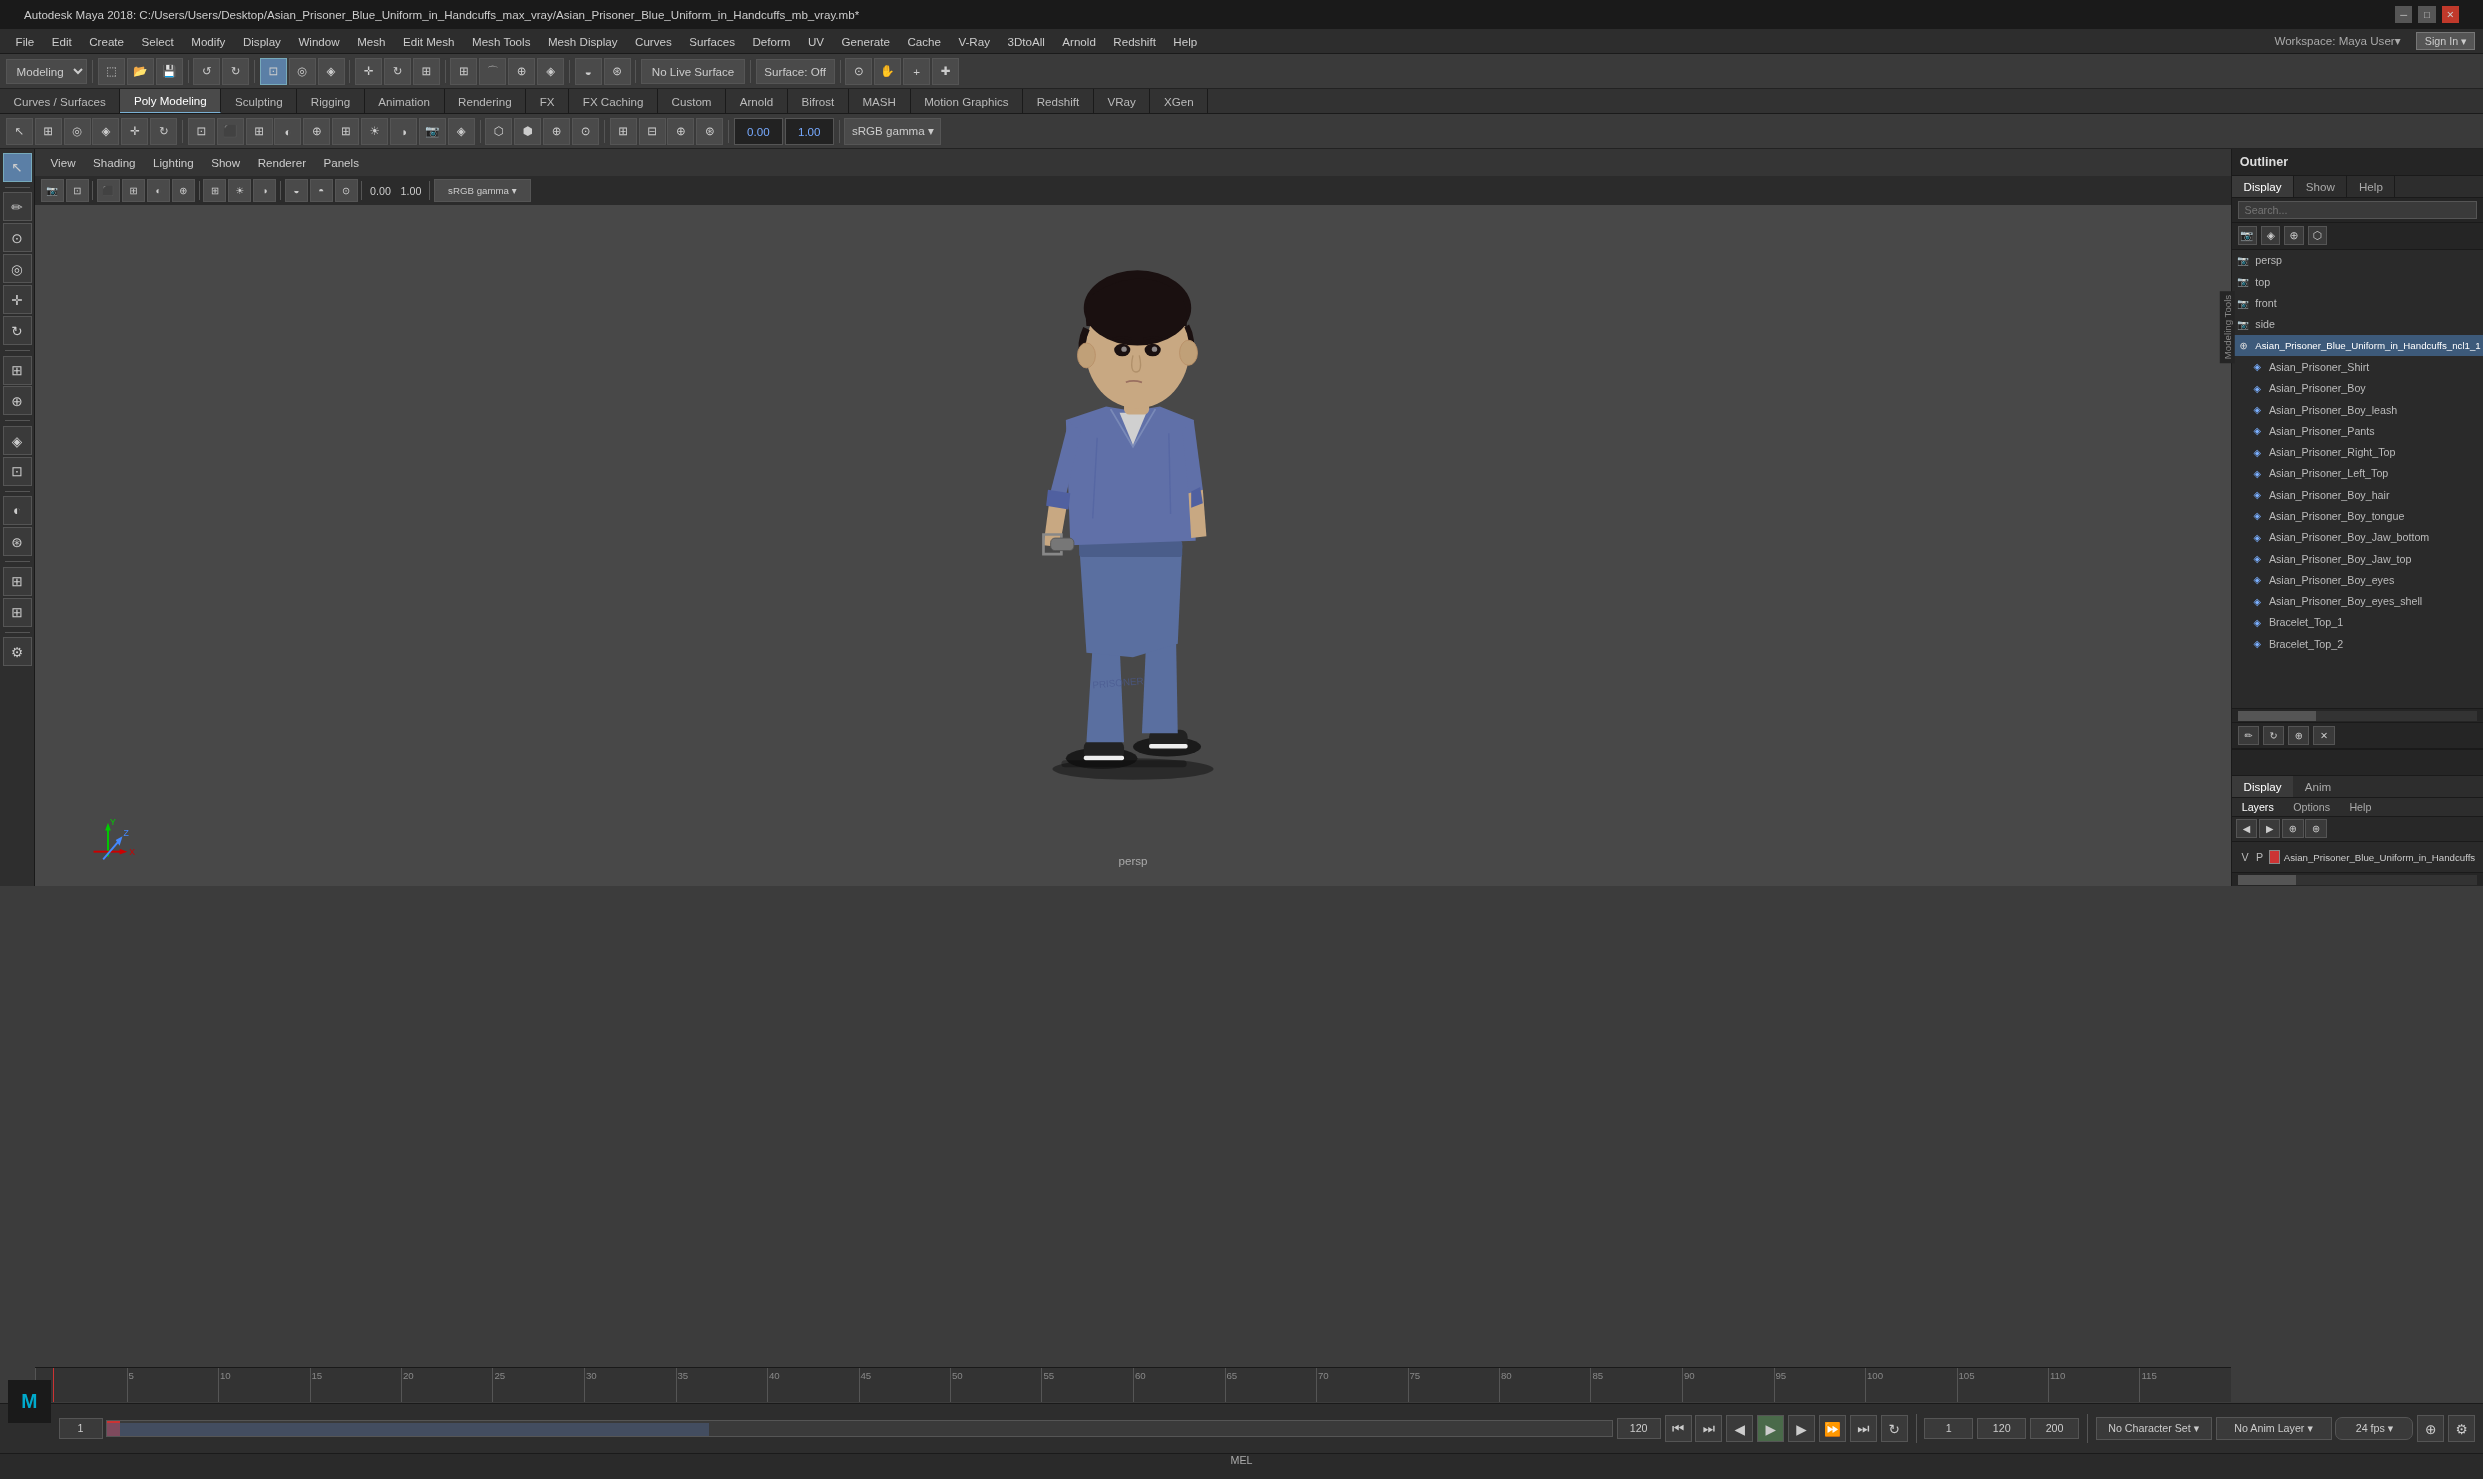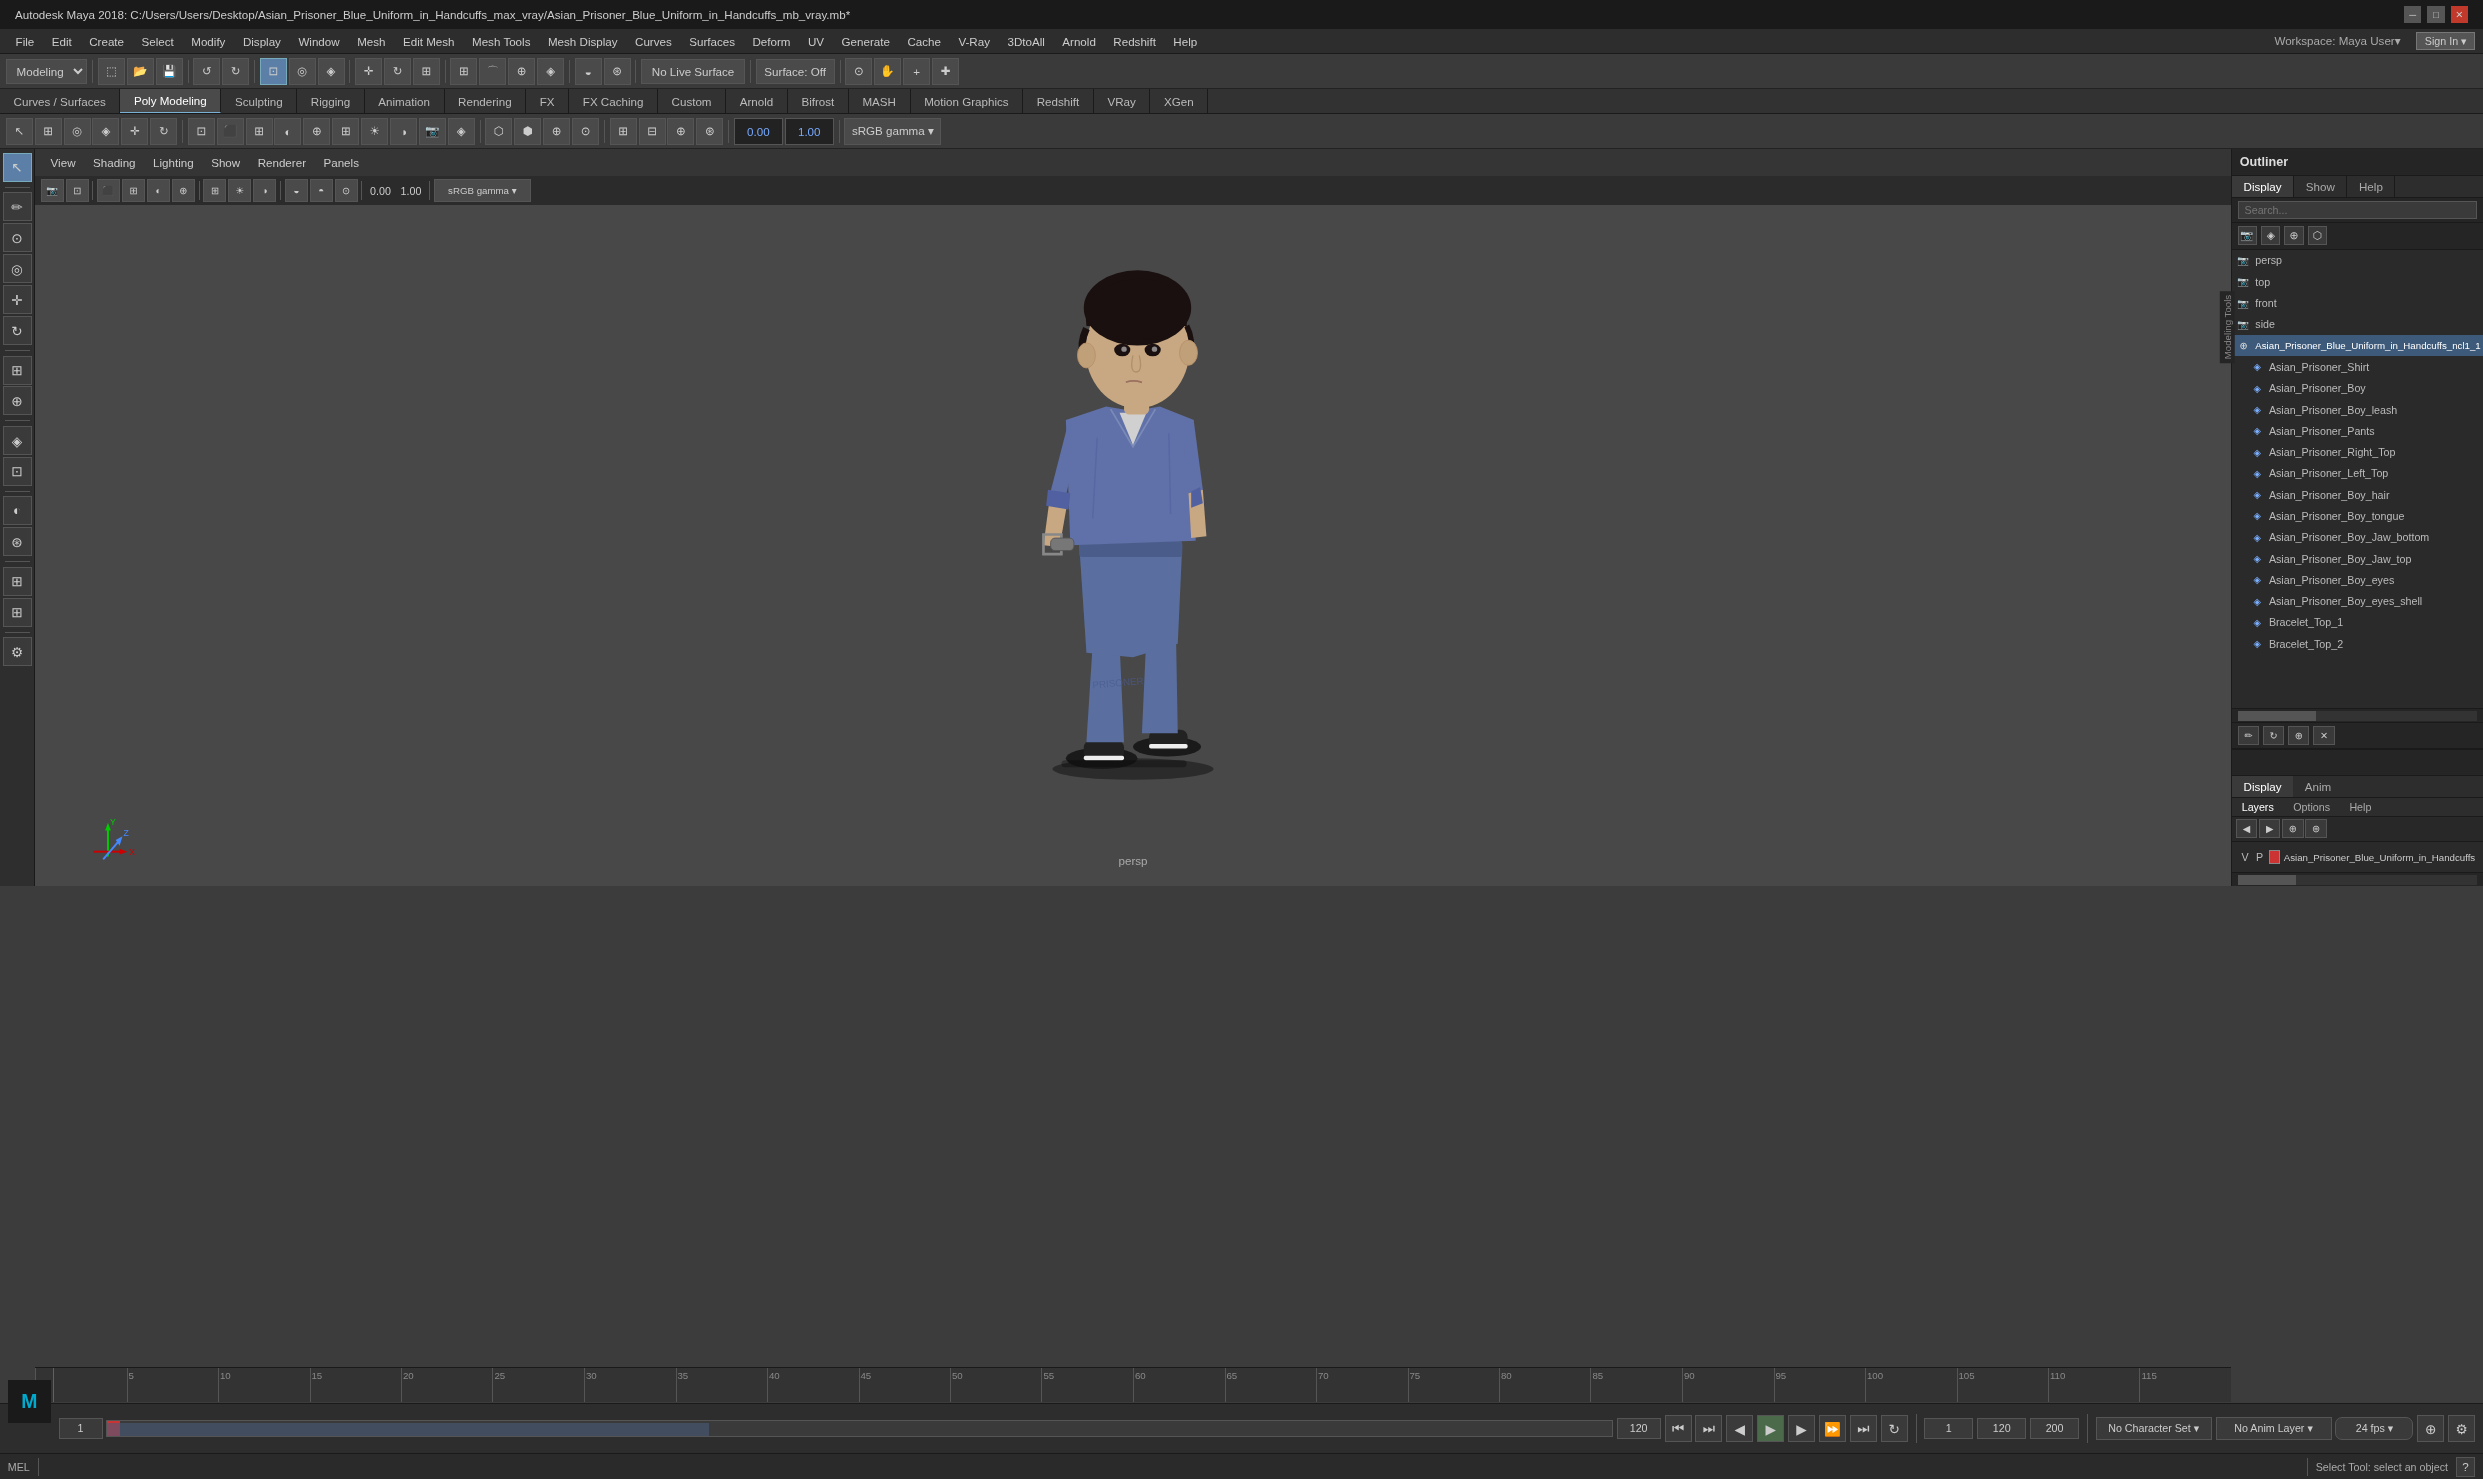--- a/index.html
+++ b/index.html
@@ -14,21 +14,21 @@
       position: relative;
     }
 
     
     #title-bar {
       width: 100%;
       height: 29px;
       background: #1a1a1a;
       display: flex;
       align-items: center;
-      padding: 0 15px;
+      padding: 0 24px;
       position: relative;
     }
     #title-bar .title-text {
       color: #cccccc;
       font-size: 11.6px;
       flex: 1;
     }
     #title-bar .window-controls {
       display: flex;
       gap: 5.8px;
@@ -490,20 +490,21 @@
       bottom: 0;
       left: 0;
       right: 0;
       height: 27px;
       background: #2a2a2a;
       display: flex;
       align-items: center;
       padding: 0 7.8px;
       border-top: 1px solid #1a1a1a;
       gap: 5.8px;
+      flex-direction: column;
     }
     .status-item {
       color: #aaa;
       font-size: 10.7px;
     }
 
     
     #anim-controls {
       position: absolute;
       bottom: 27px;

